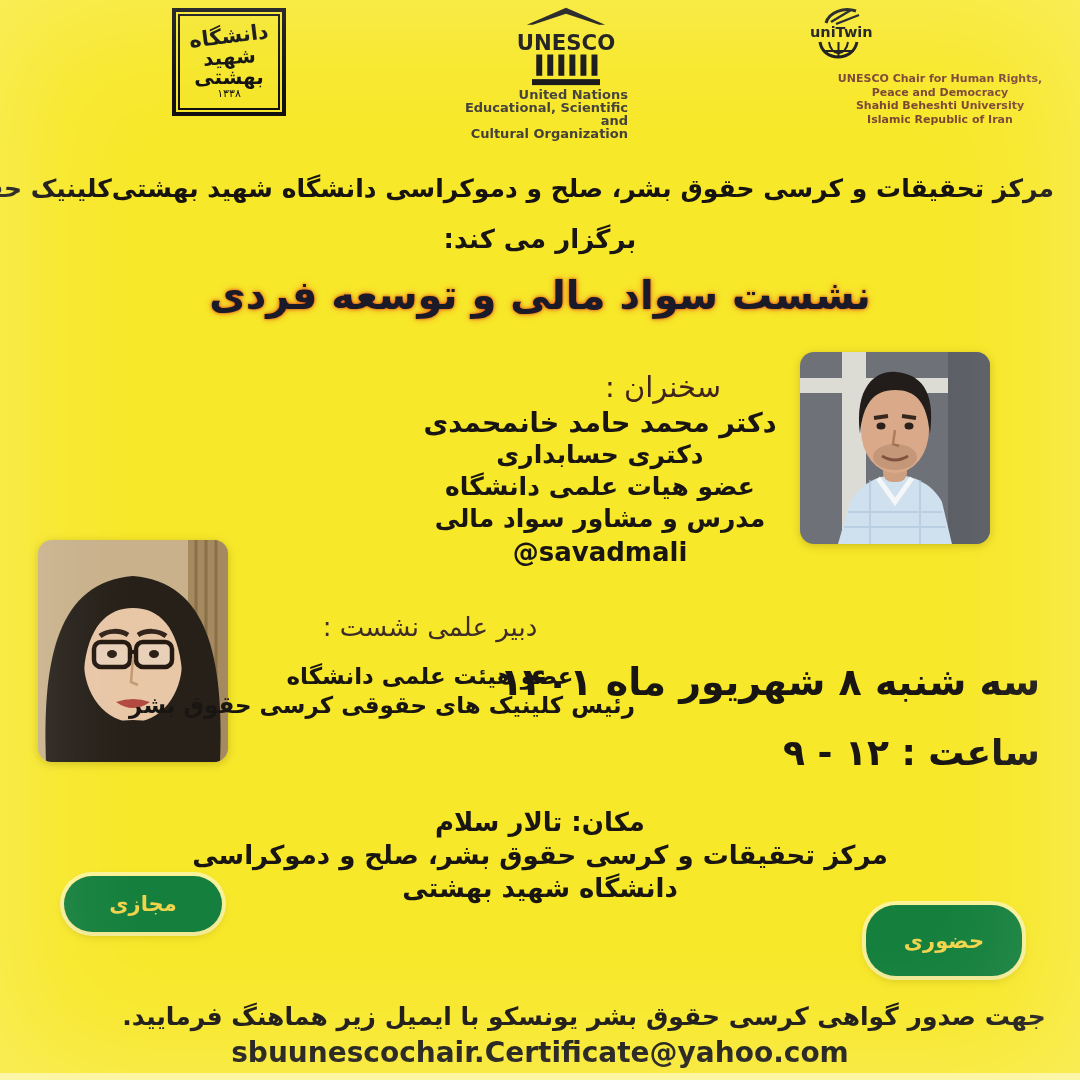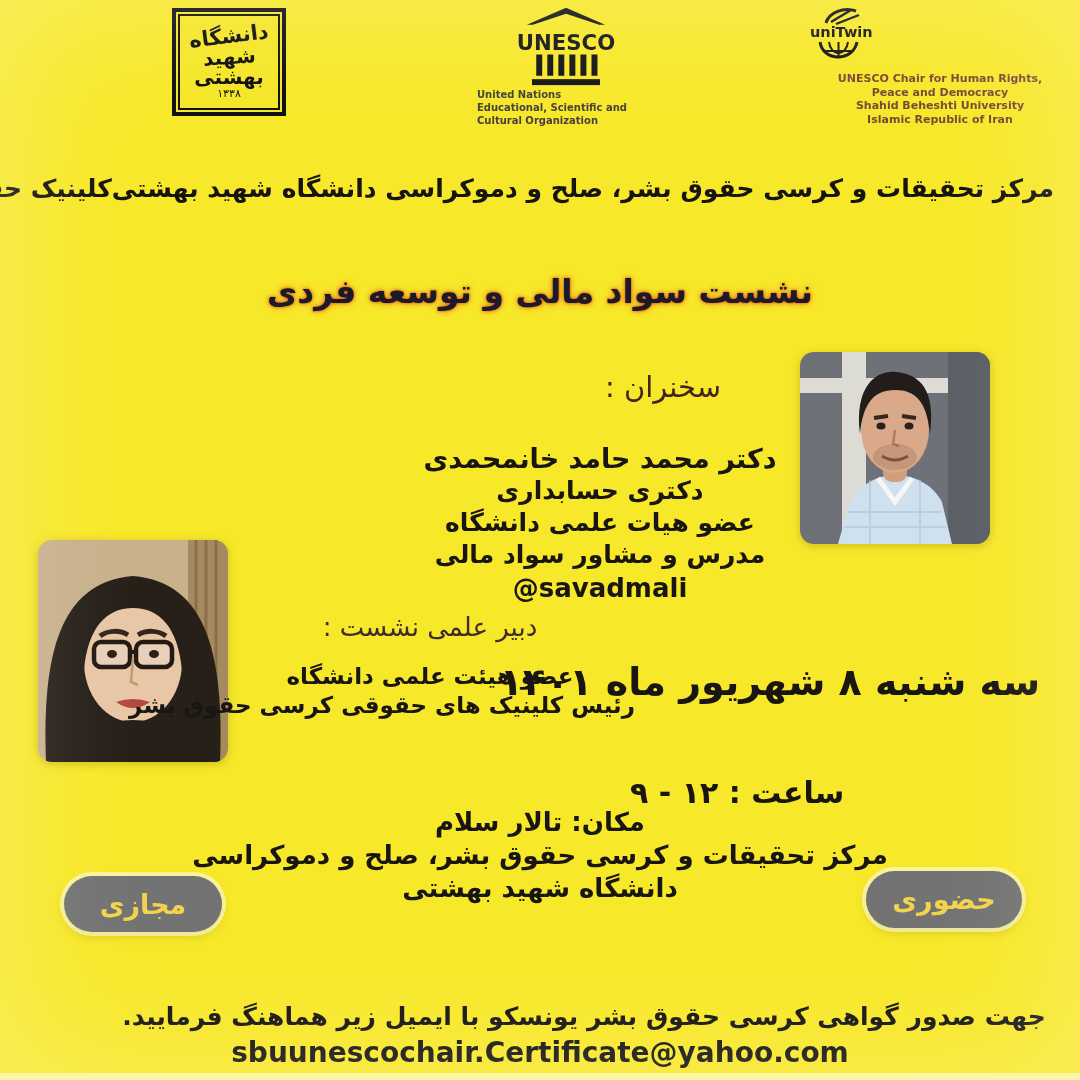--- a/index.html
+++ b/index.html
@@ -21,71 +21,71 @@
     box-sizing:border-box;background:#f6e626;padding:2px;}
   .sbu-inner{width:100%;height:100%;border:2px solid #0e0e0e;box-sizing:border-box;
     display:flex;flex-direction:column;align-items:center;justify-content:center;
     line-height:1.0;color:#0c0c0c;font-weight:bold;}
   .sbu-w1{font-size:21px;transform:rotate(-7deg);}
   .sbu-w2{font-size:20px;transform:rotate(-4deg);}
   .sbu-w3{font-size:20px;}
   .sbu-year{font-size:11px;font-weight:normal;margin-top:1px;}
 
   .unesco-logo{left:515px;top:6px;width:102px;height:80px;}
-  .unesco-caption{left:477px;top:88px;width:170px;font-size:10px;line-height:13px;
-    font-weight:600;color:#45413a;text-align:left;}
+  .unesco-caption{left:458px;top:88px;width:170px;font-size:13px;line-height:13px;
+    font-weight:600;color:#45413a;text-align:right;}
 
   .unitwin-logo{left:806px;top:6px;width:66px;height:62px;}
   .unitwin-caption{left:810px;top:72px;width:260px;font-size:11px;line-height:13.5px;
     font-weight:600;color:#7b4634;text-align:center;}
 
   
   .org-row{left:26px;top:174px;width:1028px;display:flex;justify-content:space-between;
     font-size:25px;font-weight:bold;color:#161310;}
   .org-action{left:0;top:224px;width:1080px;font-size:26px;font-weight:bold;}
 
   
-  .main-title{left:0;top:272px;width:1080px;font-size:33px;font-weight:bold;
+  .main-title{left:0;top:272px;width:1080px;font-size:40px;font-weight:bold;
     color:#1a1a28;
     text-shadow:0 0 3px rgba(221,58,22,.95),0 0 7px rgba(221,58,22,.55);}
 
   
   .speaker-heading{left:553px;top:370px;width:220px;font-size:29px;font-weight:500;
     color:#40241e;text-align:center;}
-  .speaker-block{left:400px;top:406px;width:400px;text-align:center;margin-top:36px;}
+  .speaker-block{left:400px;top:406px;width:400px;text-align:center;}
   .speaker-name{font-size:27px;font-weight:bold;line-height:33px;}
   .speaker-line{font-size:25px;font-weight:bold;line-height:32px;}
   .speaker-handle{font-size:26px;font-weight:bold;line-height:34px;direction:ltr;}
 
   .photo{border-radius:14px;overflow:hidden;box-shadow:0 2px 8px rgba(120,110,0,.35);}
   .photo-man{left:800px;top:352px;width:190px;height:192px;}
   .photo-woman{left:38px;top:540px;width:190px;height:222px;}
 
   
   .sec-heading{left:280px;top:612px;width:300px;font-size:26px;font-weight:500;
     color:#3e2c28;text-align:center;}
   .sec-block{left:225px;top:662px;width:410px;text-align:center;}
   .sec-name{font-size:25px;font-weight:bold;line-height:31px;}
   .sec-line{font-size:23px;font-weight:bold;line-height:29px;}
 
   
   .sched-date{left:630px;top:660px;width:410px;font-size:38px;font-weight:bold;text-align:right;}
-  .sched-time{left:630px;top:732px;width:410px;font-size:30px;font-weight:bold;text-align:left;margin-top:43px;}
+  .sched-time{left:630px;top:732px;width:410px;font-size:36px;font-weight:bold;text-align:right;}
 
   
   .venue-block{left:190px;top:806px;width:700px;text-align:center;}
   .venue-line{font-size:26px;font-weight:bold;line-height:33px;}
 
   
   .pill{display:flex;align-items:center;justify-content:center;
-    background:#737373;color:#f2d44c;font-size:27px;font-weight:bold;
+    background:#15803d;color:#f2d44c;font-size:21px;font-weight:bold;
     border-radius:30px;
     box-shadow:0 0 0 4px rgba(255,255,248,.55),0 4px 10px rgba(140,125,0,.35);}
   .pill-virtual{left:64px;top:876px;width:158px;height:56px;}
-  .pill-inperson{left:866px;top:871px;width:156px;height:57px;}
+  .pill-inperson{left:866px;top:905px;width:156px;height:71px;}
 
   
   .link-row{left:0;top:938px;width:1080px;font-size:25px;font-weight:bold;}
   .link-url{font-size:27px;direction:ltr;unicode-bidi:embed;}
 
   
   .footer-note{left:0;top:1002px;width:1080px;font-size:25px;font-weight:bold;margin-left:44px;}
   .footer-email{left:0;top:1036px;width:1080px;font-size:28px;font-weight:bold;direction:ltr;}
   .bottom-strip{left:0;bottom:0;width:1080px;height:7px;background:rgba(255,255,255,.5);}
 </style>
@@ -134,20 +134,21 @@
     <div>UNESCO Chair for Human Rights,</div>
     <div>Peace and Democracy</div>
     <div>Shahid Beheshti University</div>
     <div>Islamic Republic of Iran</div>
   </div>
 
   <div class="abs org-row rtl">
     <span class="nowrap">مرکز تحقیقات و کرسی حقوق بشر، صلح و دموکراسی دانشگاه شهید بهشتی</span>
     <span class="nowrap">کلینیک حقوقی زنان و خانواده</span>
   </div>
+  <div class="abs org-action ctr rtl">برگزار می کند:</div>
 
   <div class="abs main-title ctr rtl">نشست سواد مالی و توسعه فردی</div>
 
   <div class="abs speaker-heading rtl">سخنران :</div>
   <div class="abs speaker-block rtl">
     <div class="speaker-name nowrap">دکتر محمد حامد خانمحمدی</div>
     <div class="speaker-line">دکتری حسابداری</div>
     <div class="speaker-line">عضو هیات علمی دانشگاه</div>
     <div class="speaker-line">مدرس و مشاور سواد مالی</div>
     <div class="speaker-handle">@savadmali</div>

